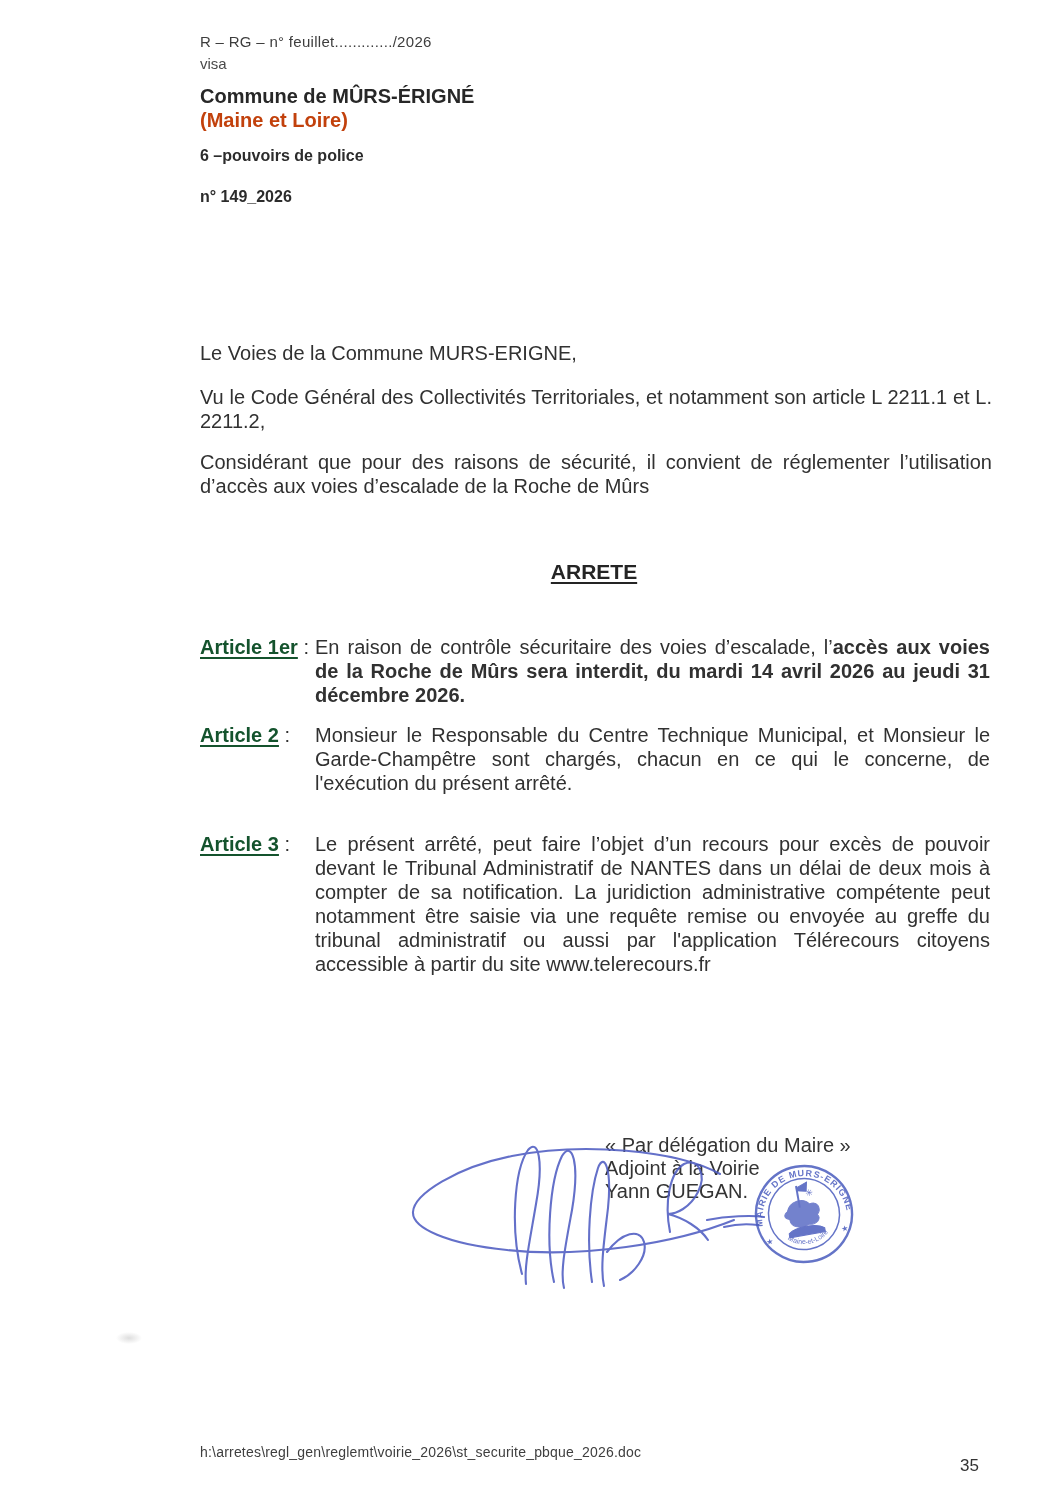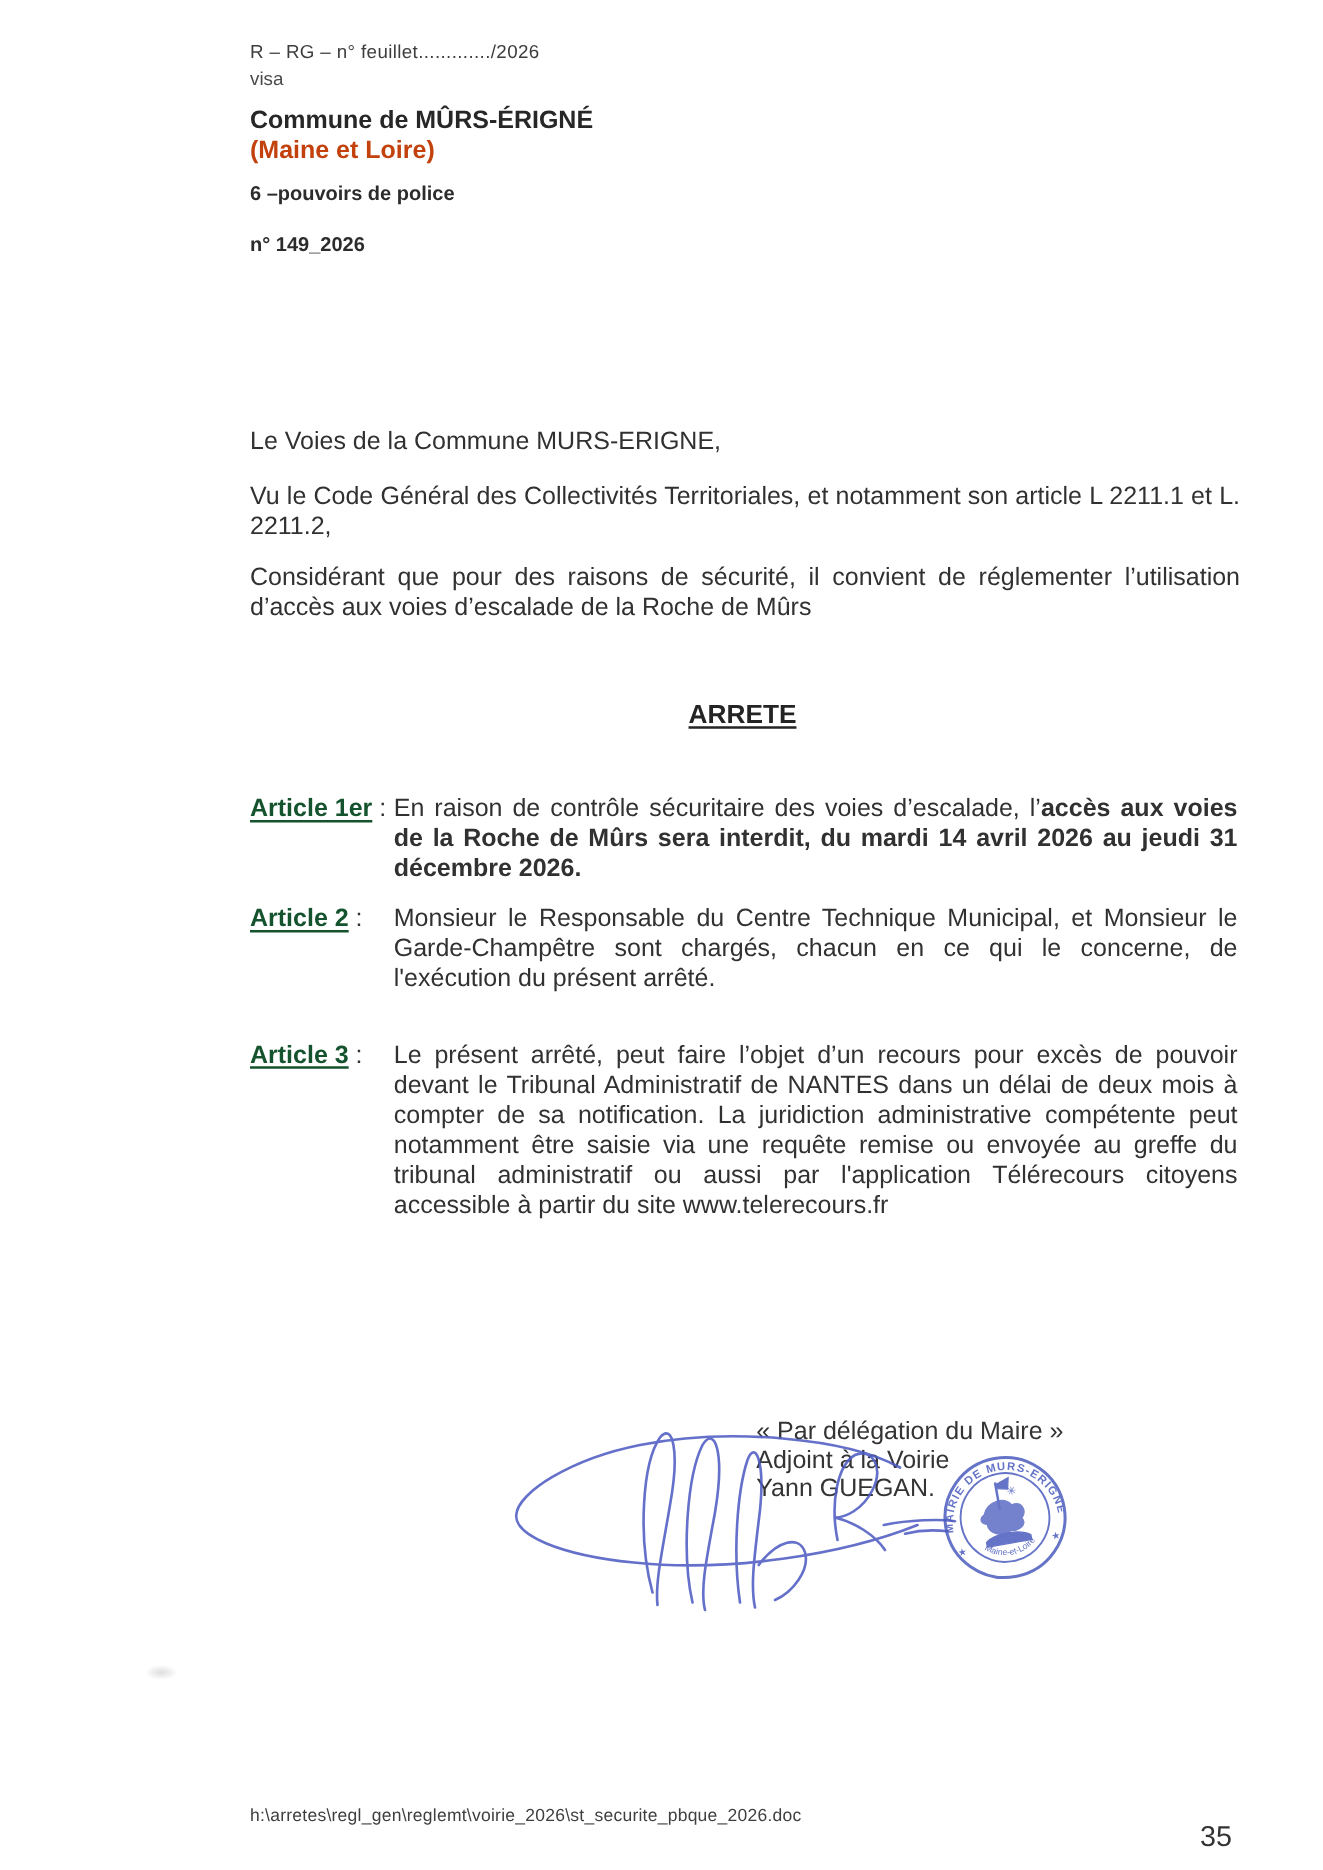--- a/index.html
+++ b/index.html
@@ -42,21 +42,21 @@
   .fait { left:604px; top:1013px; font-size:20px; color:#2f2f2f; }
   .delegation { left:605px; top:1102px; font-size:20px; line-height:23px; color:#343434;margin-top:32px; }
 
   .signature-svg { left:402px; top:1130px; }
   .stamp-svg { left:751px; top:1161px; }
 
   .smudge { left:116px; top:1332px; width:26px; height:12px;
             background:radial-gradient(closest-side, rgba(160,160,160,.35), rgba(160,160,160,0)); }
 
   .footer-path { left:200px; top:1444px; font-size:14px; color:#3e3e3e; letter-spacing:.2px; }
-  .page-number { left:960px; top:1456px; font-size:23px; color:#333333; }
+  .page-number { left:960px; top:1456px; font-size:17px; color:#333333; }
 </style>
 </head>
 <body>
 
 <div class="page">
 
   <div class="abs ref-line">R – RG – n° feuillet............./2026</div>
   <div class="abs visa">visa</div>
   <div class="abs commune">Commune de MÛRS-ÉRIGNÉ</div>
   <div class="abs dept">(Maine et Loire)</div>

